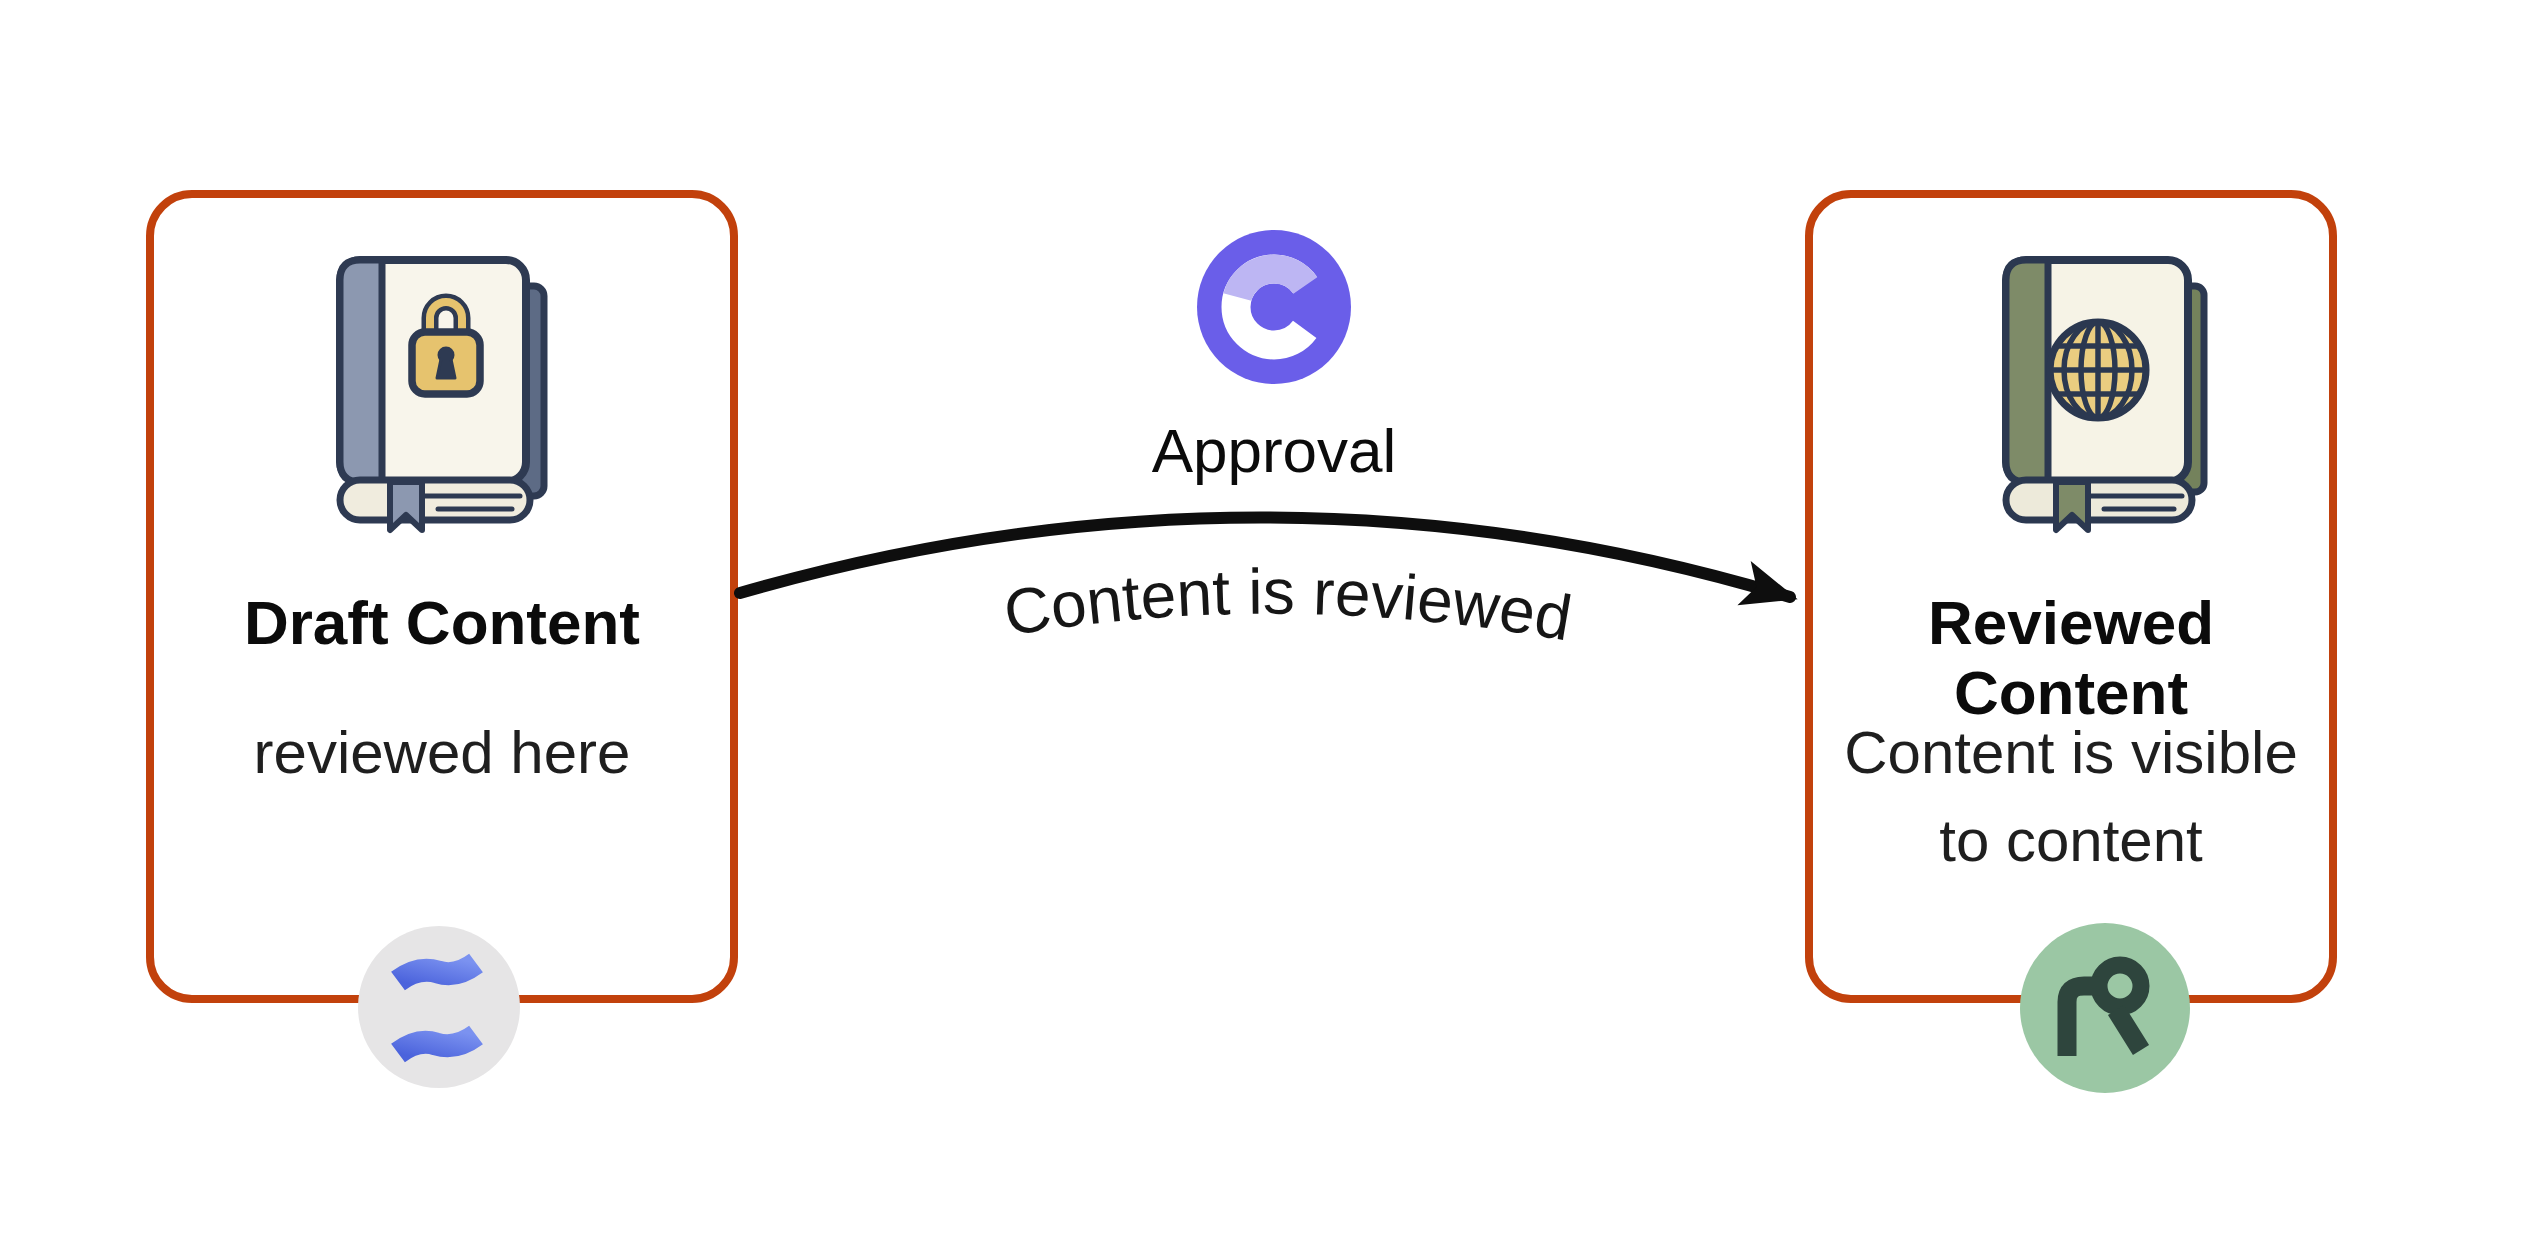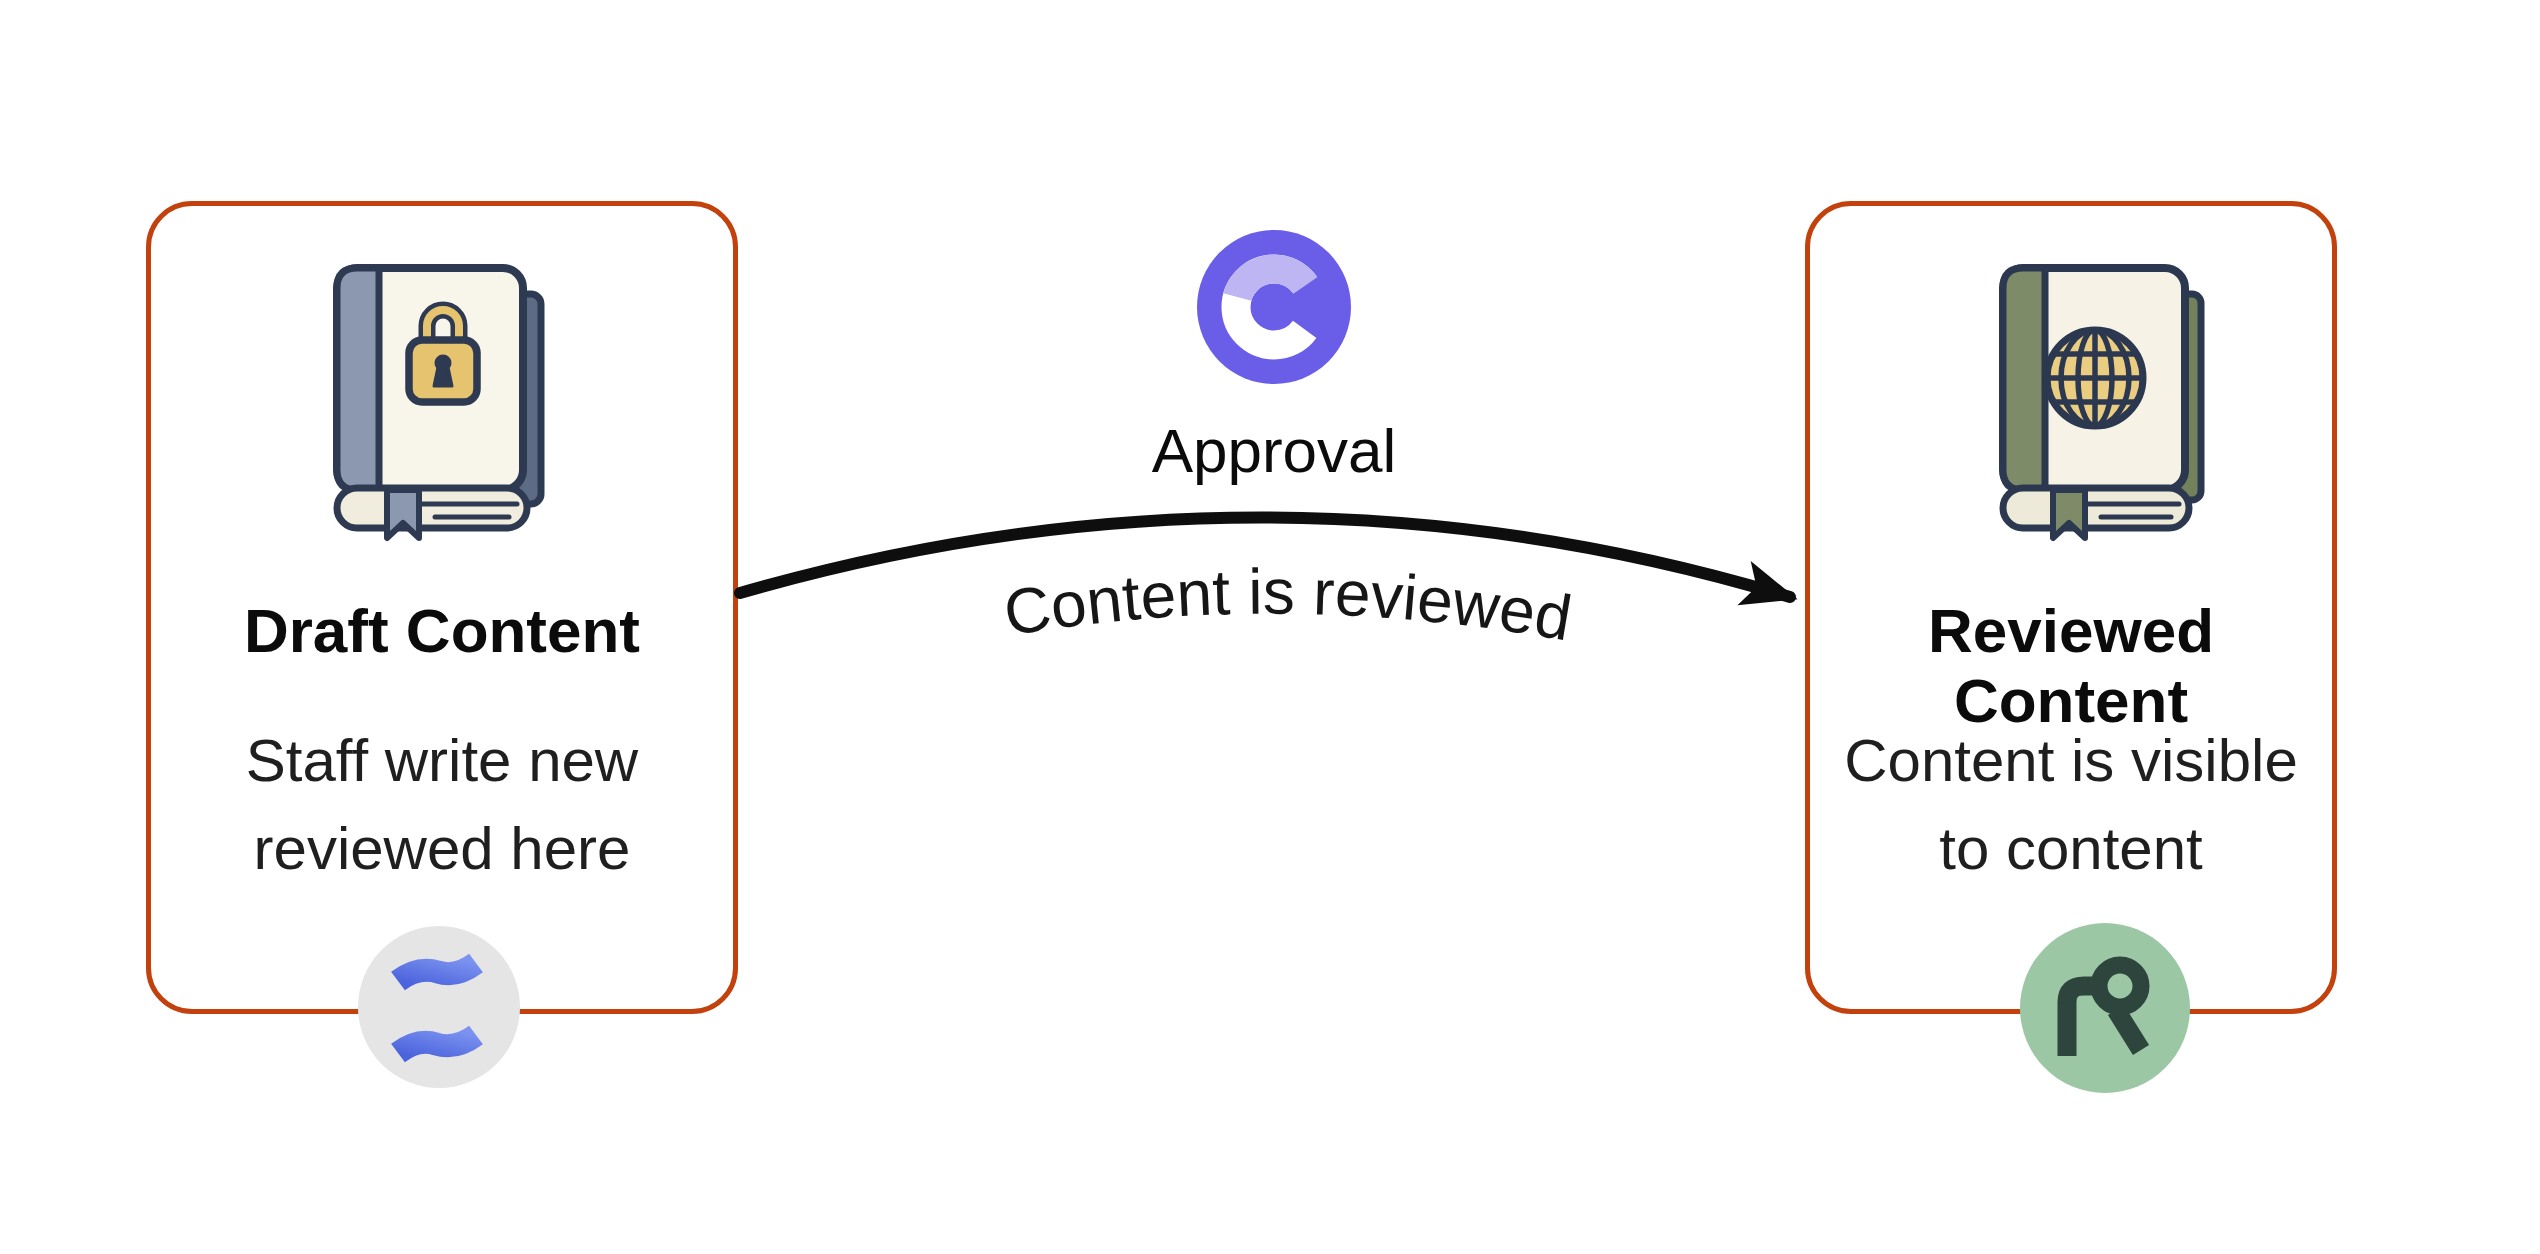--- a/index.html
+++ b/index.html
@@ -8,24 +8,23 @@
     width:2540px;height:1254px;
     background:#ffffff;
     font-family:"Liberation Sans", sans-serif;
     overflow:hidden;
   }
   .card{
     position:absolute;
     top:190px;
     height:813px;
     background:#ffffff;
-    border:5px solid #c2410c;
+    border:8px solid #c2410c;
     border-radius:46px;
     box-sizing:border-box;
-    margin-top:11px;
   }
   .card.left{left:146px;width:592px;}
   .card.right{left:1805px;width:532px;}
   .card-title{
     position:absolute;left:0;right:0;top:390px;
     text-align:center;
     font-size:62px;line-height:70px;font-weight:700;
     color:#0b0b0b;letter-spacing:0px;
   }
   .card-body{
@@ -69,21 +68,20 @@
       <path d="M 60 230 L 92 230 L 92 278 L 76 263 L 60 278 Z" stroke="#2E3A52" stroke-width="6" stroke-linejoin="round" fill="#8C98B0"></path>
       <path d="M 100 82 L 100 66 A 16 16 0 0 1 132 66 L 132 82" fill="none" stroke="#2E3A52" stroke-width="17"></path>
       <path d="M 100 82 L 100 66 A 16 16 0 0 1 132 66 L 132 82" fill="none" stroke-width="8" stroke="#E6C36E"></path>
       <rect x="82" y="80" width="68" height="62" rx="13" stroke="#2E3A52" stroke-width="7.5" fill="#E6C36E"></rect>
       <circle cx="116" cy="103" r="8.5" fill="#2E3A52"></circle>
       <path d="M 111 107 L 121 107 L 125 126 L 107 126 Z" fill="#2E3A52" stroke="#2E3A52" stroke-width="3" stroke-linejoin="round"></path>
     </svg>
 
     <div class="card-title">Draft Content</div>
     <div class="card-body">
-      <div>Staff write new</div>
       <div>reviewed here</div>
     </div>
   </div>
 
   <svg class="badge badge-confluence" viewBox="0 0 162 162">
     <defs>
       <linearGradient id="cg" x1="0%" y1="100%" x2="100%" y2="0%">
         <stop offset="0%" stop-color="#4B63DC"></stop>
         <stop offset="100%" stop-color="#7B92F0"></stop>
       </linearGradient>

